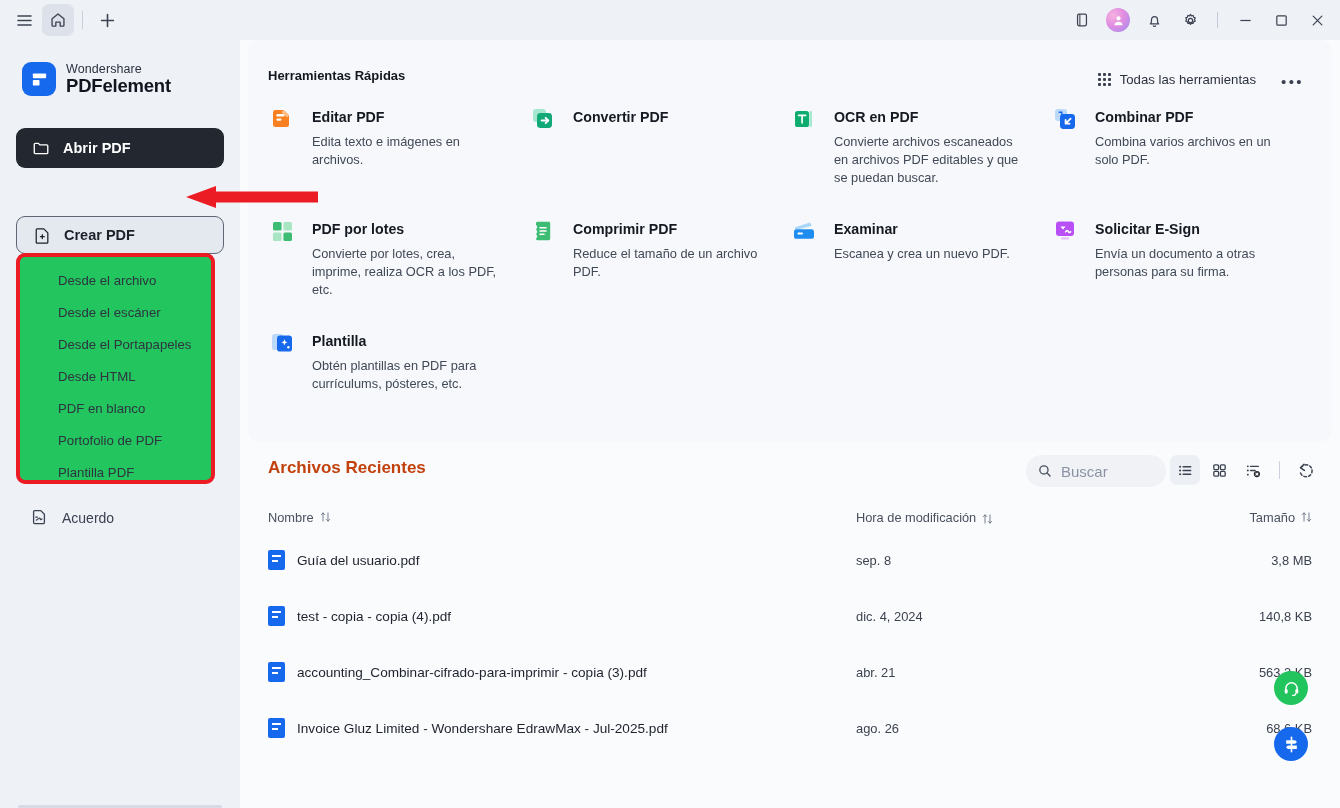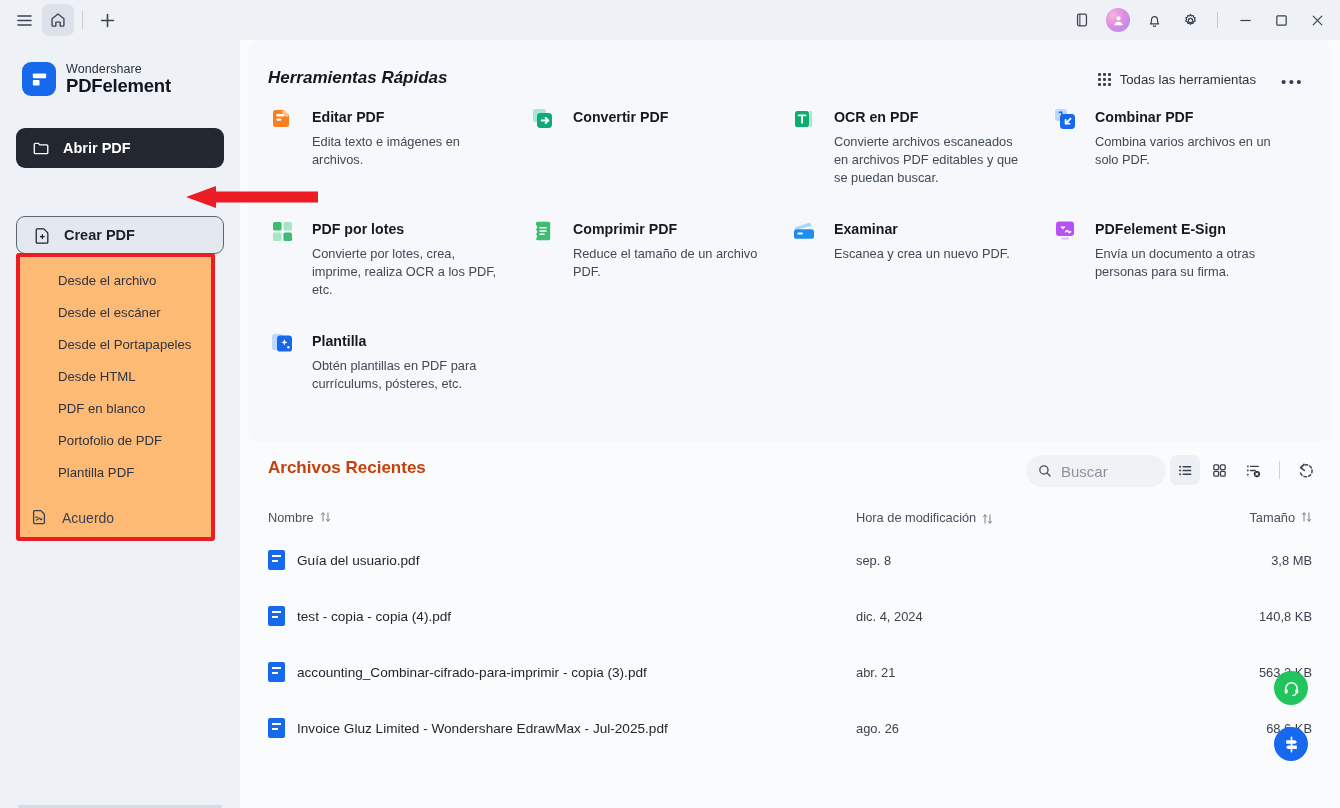--- a/index.html
+++ b/index.html
@@ -58,22 +58,22 @@
   }
   .btn-create {
     position: absolute; left: 16px; top: 176px; width: 208px; height: 38px;
     background: #e4e8ef; color: #1c2029; border-radius: 9px;
     border: 1px solid #5f6673;
     display: flex; align-items: center; gap: 12px; padding-left: 16px;
     font-size: 14.5px; font-weight: bold;
   }
 
   .create-menu {
-    position: absolute; left: 16px; top: 213px; width: 199px; height: 288px;
-    background: #fdba74; border: 4px solid #ec1c24; border-radius: 3px;
+    position: absolute; left: 16px; top: 213px; width: 199px; height: 231px;
+    background: #22c55e; border: 4px solid #ec1c24; border-radius: 9px;
     padding-top: 7px;
   }
   .create-menu-item {
     height: 32px; display: flex; align-items: center;
     padding-left: 38px; font-size: 13.2px; color: #2e3440;
   }
 
   .side-agreement {
     position: absolute; left: 30px; top: 468px;
     display: flex; align-items: center; gap: 12px;
@@ -94,21 +94,21 @@
   .main {
     position: absolute; left: 240px; top: 40px; width: 1100px; height: 768px;
     background: #fafbfd;
   }
   .tools-panel {
     position: absolute; left: 8px; top: 0; width: 1084px; height: 402px;
     background: #f6f8fb; border-radius: 12px;
   }
   .sec-title {
     position: absolute; left: 20px; top: 28px;
-    font-size: 17px; font-weight: bold; color: #14181f; font-style: italic;
+    font-size: 13px; font-weight: bold; color: #14181f;
   }
   .all-tools {
     position: absolute; right: 76px; top: 32px;
     display: flex; align-items: center; gap: 9px;
     font-size: 13.2px; color: #2b313d;
   }
   .dotgrid { display: grid; grid-template-columns: repeat(3,3px); gap: 2px; }
   .dotgrid i { width: 3px; height: 3px; background: #3b4150; border-radius: 1px; display:block; }
   .more-dots {
     position: absolute; right: 28px; top: 38px;
@@ -440,21 +440,21 @@
 
         <div class="tool">
           <span class="tool-ico">
             <svg width="28" height="28" viewBox="0 0 28 28">
                 <rect x="5" y="4.6" width="18" height="14.4" rx="3" fill="#b850f5"></rect>
                 <rect x="10" y="20.4" width="8" height="2.2" rx="1.1" fill="#e3bdfb"></rect>
                 <path d="M9.4 9.4h5.2l-2.6 3.2z" fill="#fff"></path>
                 <path d="M14.6 14.8c1-1.6 2.2-1.6 3 0 .5 1 1.4 1 2-.2" fill="none" stroke="#fff" stroke-width="1.6" stroke-linecap="round"></path>
               </svg>
           </span>
-          <div class="tool-name">PDFelement E-Sign</div>
+          <div class="tool-name">Solicitar E-Sign</div>
           <div class="tool-desc">Envía un documento a otras personas para su firma.</div>
         </div>
 
         <div class="tool">
           <span class="tool-ico">
             <svg width="28" height="28" viewBox="0 0 28 28">
                 <rect x="4" y="5" width="11" height="16" rx="2.6" fill="#bcd9fb"></rect>
                 <rect x="9" y="6.6" width="15" height="16" rx="3.2" fill="#1668ec"></rect>
                 <path d="M16.4 10.2l.9 2.2 2.2.9-2.2.9-.9 2.2-.9-2.2-2.2-.9 2.2-.9z" fill="#fff"></path>
                 <circle cx="20.4" cy="18.2" r="1.2" fill="#fff"></circle>

